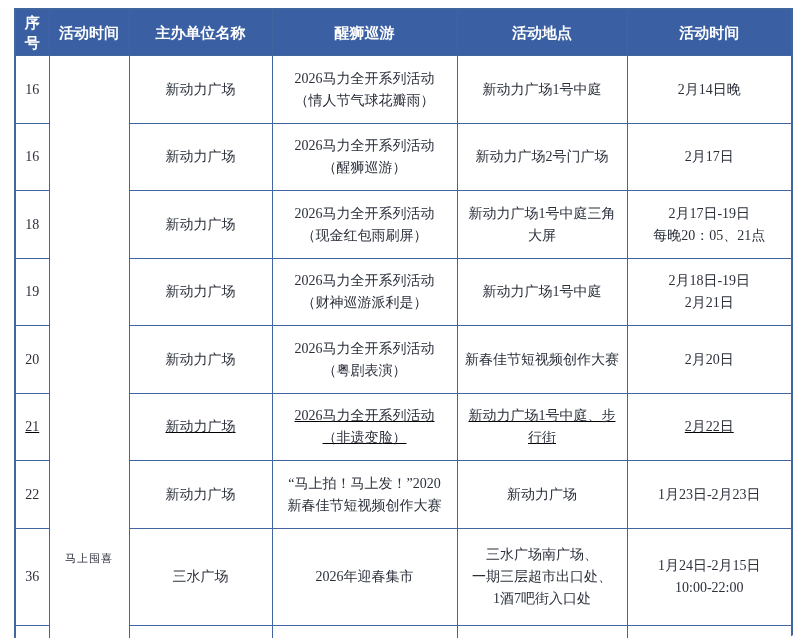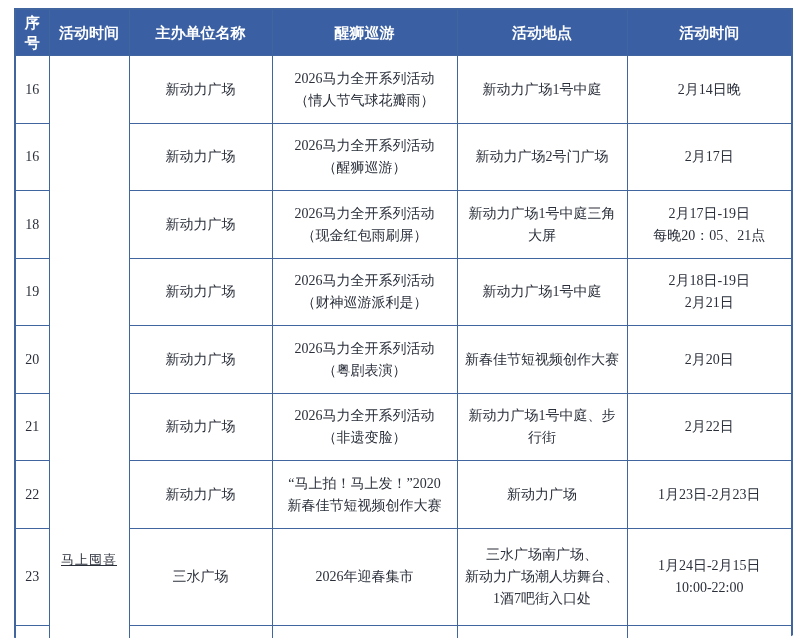--- a/index.html
+++ b/index.html
@@ -38,24 +38,23 @@
     white-space:pre-line;
     line-height:1.55;
     padding:2px 4px;
     overflow:hidden;
   }
   thead tr{height:44px;}
   td.category{position:relative;padding:0;}
   .category-label{
     position:absolute;left:0;right:0;top:494px;
     text-align:center;
-    font-size:13px;
+    font-size:11px;
     letter-spacing:1px;
     color:#2a2f3a;
-    text-decoration:underline;
   }
 </style>
 </head>
 <body>
 
 <div class="canvas">
   <table class="sched">
     <colgroup>
       <col style="width:34px">
       <col style="width:80px">
@@ -112,43 +111,43 @@
 2月21日</td>
         </tr>
         <tr style="height: 68px;">
           <td>20</td>
           <td>新动力广场</td>
           <td>2026马力全开系列活动
 （粤剧表演）</td>
           <td>新春佳节短视频创作大赛</td>
           <td>2月20日</td>
         </tr>
-        <tr style="height: 67px;">
+        <tr style="height: 67px; text-decoration: underline;">
           <td>21</td>
           <td>新动力广场</td>
           <td>2026马力全开系列活动
 （非遗变脸）</td>
           <td>新动力广场1号中庭、步
 行街</td>
           <td>2月22日</td>
         </tr>
         <tr style="height: 68px;">
           <td>22</td>
           <td>新动力广场</td>
           <td>“马上拍！马上发！”2020
 新春佳节短视频创作大赛</td>
           <td>新动力广场</td>
           <td>1月23日-2月23日</td>
         </tr>
         <tr style="height: 97px;">
-          <td>23</td>
+          <td>36</td>
           <td>三水广场</td>
           <td>2026年迎春集市</td>
           <td>三水广场南广场、
-新动力广场潮人坊舞台、
+一期三层超市出口处、
 1酒7吧街入口处</td>
           <td>1月24日-2月15日
 10:00-22:00</td>
         </tr>
         <tr style="height: 40px;">
           <td></td>
           <td></td>
           <td></td>
           <td></td>
           <td></td>

